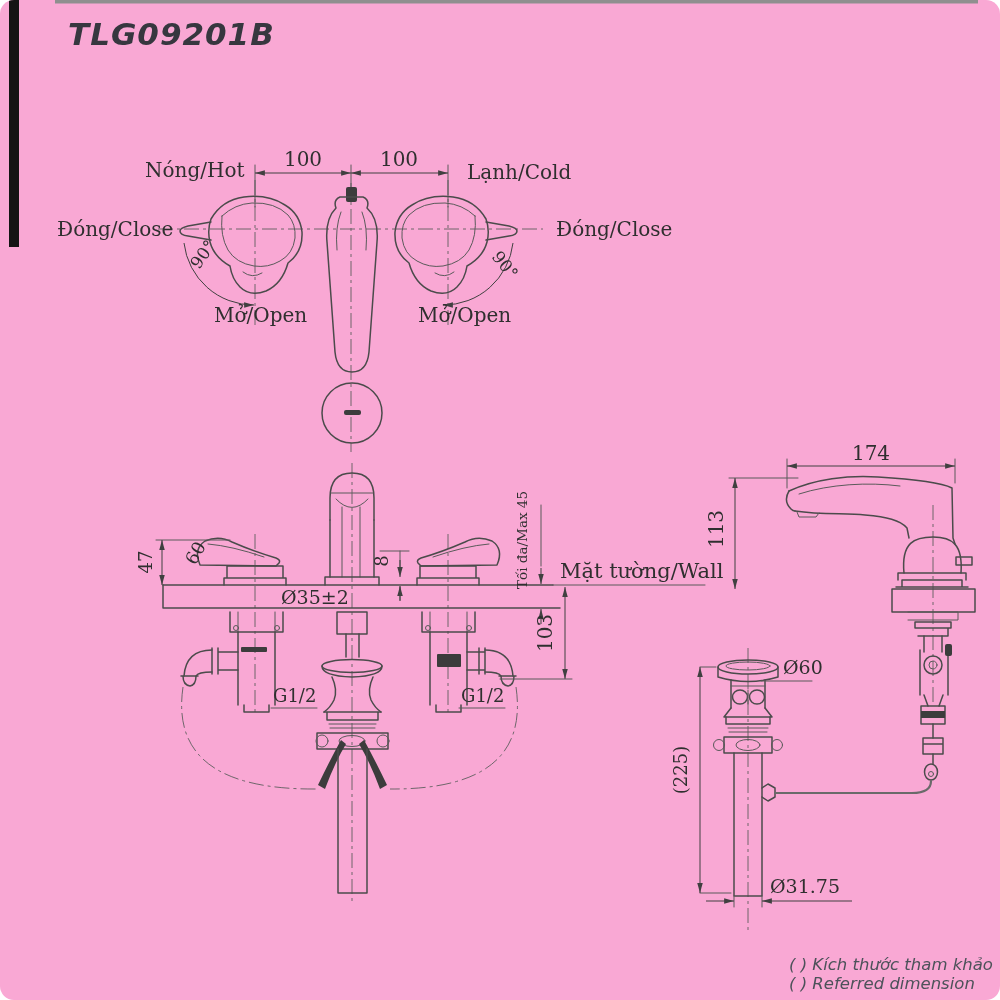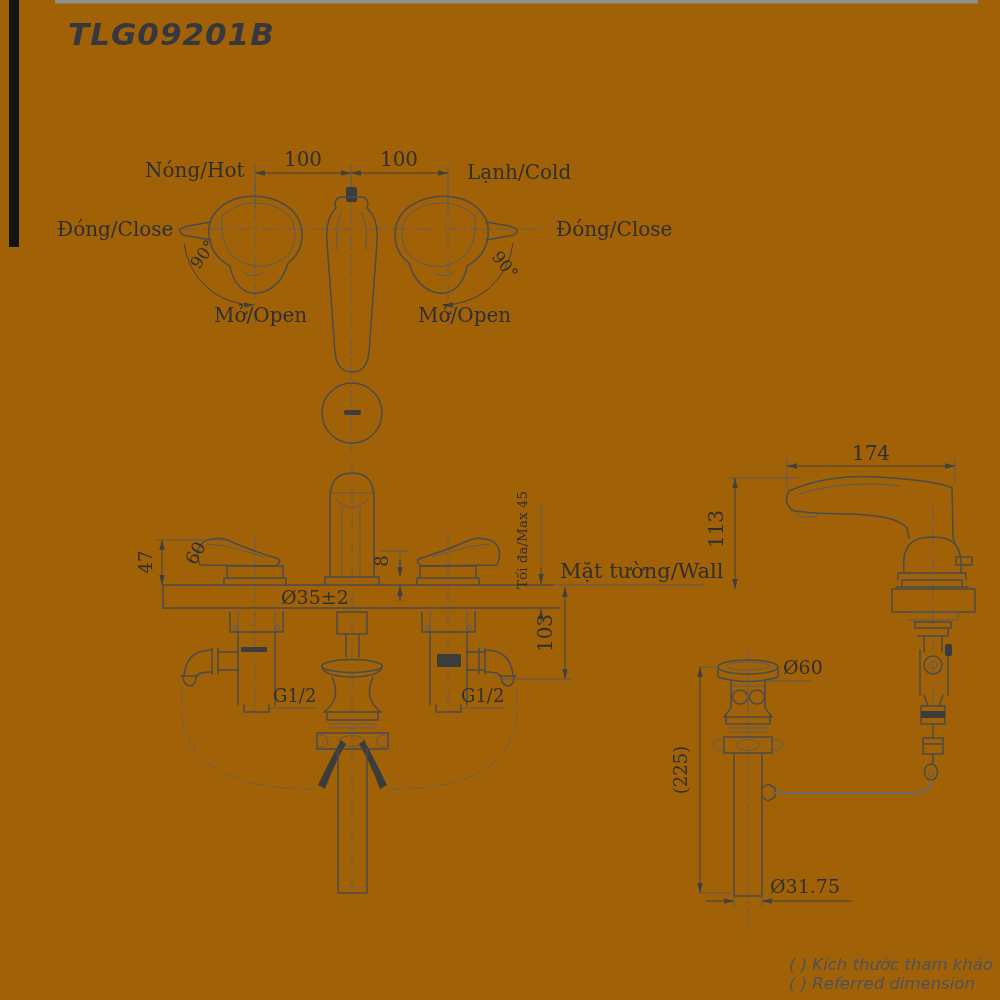--- a/index.html
+++ b/index.html
@@ -1,17 +1,17 @@
 <!DOCTYPE html>
 <html><head>
 <meta charset="utf-8">
 <style>
   html,body{margin:0;padding:0;background:#ffffff;}
-  .page{position:relative;width:1000px;height:1000px;background:#a16207;overflow:hidden;
-        font-family:"DejaVu Sans","Liberation Sans",sans-serif;}
+  .page{position:relative;width:1000px;height:1000px;background:#f9a8d4;overflow:hidden;
+        font-family:"DejaVu Sans","Liberation Sans",sans-serif;border-radius:14px;}
   svg{position:absolute;left:0;top:0;}
   
   .ol{fill:none;stroke:#4b4b4b;stroke-width:1.5;stroke-linecap:round;stroke-linejoin:round;}
   .thin{fill:none;stroke:#5a5a5a;stroke-width:1;stroke-linecap:round;}
   .dim{fill:none;stroke:#404040;stroke-width:1;}
   .cl{fill:none;stroke:#5f5f5f;stroke-width:.9;stroke-dasharray:15 4 3 4;}
   .solid{fill:#3c3c3c;stroke:none;}
   .rod{fill:none;stroke:#6a6a6a;stroke-width:2.2;stroke-linecap:round;}
   text.t{font-family:"DejaVu Serif","Liberation Serif",serif;fill:#2f2f2f;font-size:20px;}
   text.t.s17{font-size:17px;} text.t.s18{font-size:18px;} text.t.s19{font-size:19px;}

